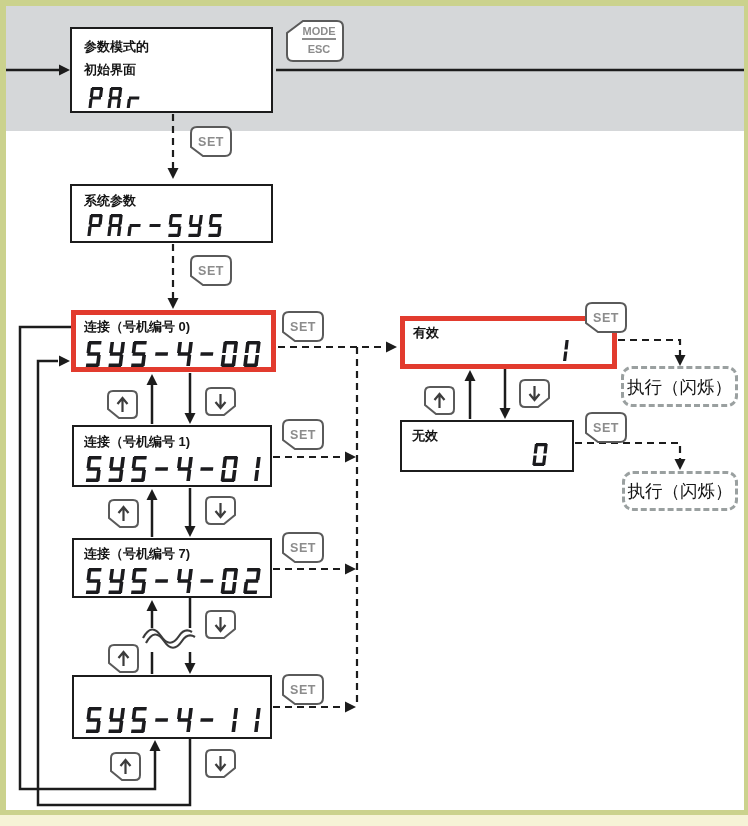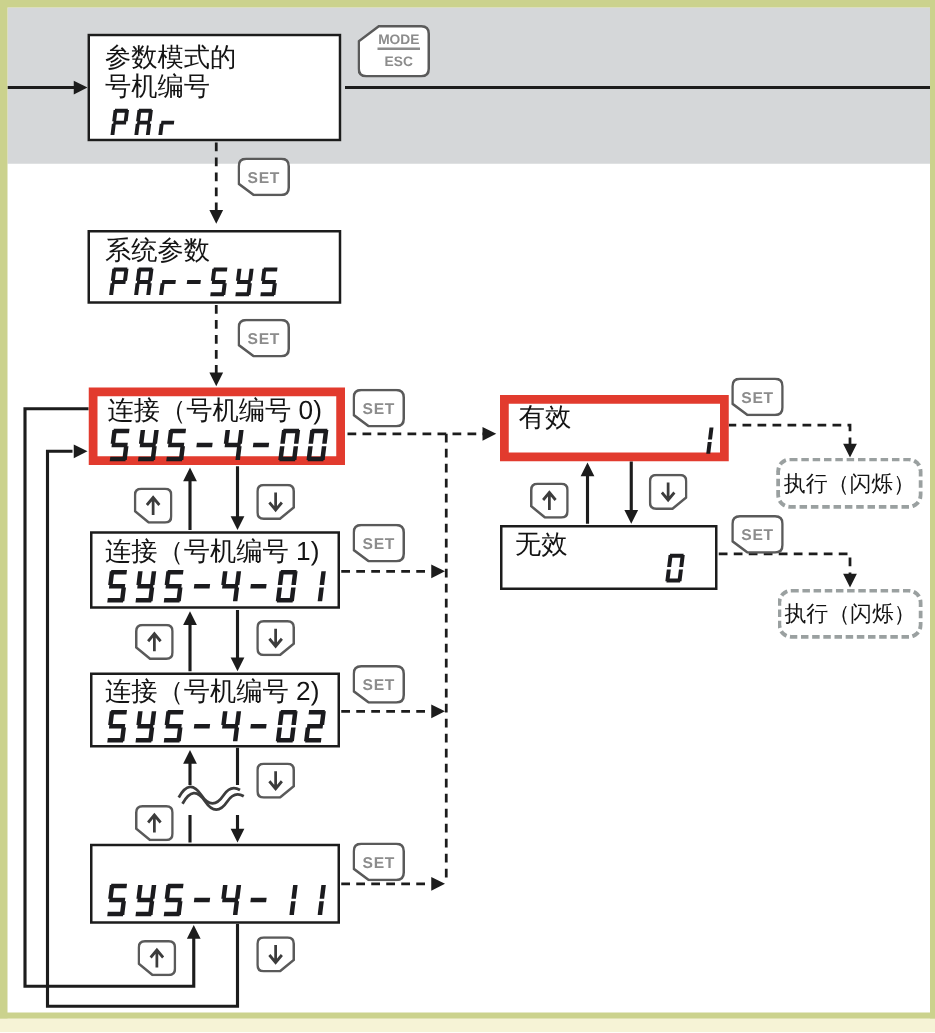--- a/index.html
+++ b/index.html
@@ -5,22 +5,22 @@
   html,body{margin:0;padding:0;background:#fff;}
   #stage{position:relative;width:748px;height:826px;background:#ffffff;overflow:hidden;
          font-family:"Liberation Sans","DejaVu Sans",sans-serif;}
   .abs{position:absolute;}
   
   .frame{background:#cbd28d;}
   .frame-pale{background:#f6f3d6;}
   .band{background:#d5d7d9;}
   
   .box{position:absolute;background:#fff;border:2.5px solid #1c1c1c;box-sizing:border-box;}
-  .box.red{border:7px solid #404040;}
-  .lbl{position:absolute;font-size:21px;line-height:23px;color:#141414;white-space:nowrap;}
+  .box.red{border:5px solid #404040;}
+  .lbl{position:absolute;font-size:13px;line-height:23px;color:#141414;white-space:nowrap;font-weight:bold;}
   .disp{position:absolute;}
   .exec{position:absolute;background:#fff;border:3px dashed #9aa0a0;border-radius:11px;
         box-sizing:border-box;display:flex;align-items:center;justify-content:center;
         font-size:17.5px;color:#141414;white-space:nowrap;}
   .key{position:absolute;}
   .key svg{display:block;}
   svg text{font-family:"Liberation Sans","DejaVu Sans",sans-serif;}
   .wires{position:absolute;left:0;top:0;}
 </style>
 </head>
@@ -79,21 +79,21 @@
     </g>
     <g>
       <rect x="140" y="628" width="60" height="24" fill="#ffffff"></rect>
       <path d="M143 638 c 6,-11 12,-11 18,-2 c 6,9 12,9 18,0 c 4,-6 8,-7 13,-4" stroke="#3c3c3c" stroke-width="2.2" fill="none"></path>
       <path d="M146 643 c 6,-11 12,-11 18,-2 c 6,9 12,9 18,0 c 4,-6 8,-7 13,-4" stroke="#3c3c3c" stroke-width="2.2" fill="none"></path>
     </g>
   </svg>
 
   <div class="box" style="left:70px;top:27px;width:203px;height:86px;">
     <div class="lbl" style="left:12px;top:6px;">参数模式的</div>
-    <div class="lbl" style="left:12px;top:29px;">号机编号</div>
+    <div class="lbl" style="left:12px;top:29px;">初始界面</div>
     <div class="disp" style="left:14px;top:57px;"><svg width="64" height="25">
           <g transform="translate(5.0,1) skewX(-7)">
             <rect x="1.0" y="0.0" width="10.3" height="3.1" fill="#1b1b1e"></rect>
             <rect x="9.2" y="1.0" width="3.1" height="9.0" fill="#1b1b1e"></rect>
             <rect x="0.0" y="12.0" width="3.1" height="9.0" fill="#1b1b1e"></rect>
             <rect x="0.0" y="1.0" width="3.1" height="9.0" fill="#1b1b1e"></rect>
             <rect x="1.0" y="9.5" width="10.3" height="3.1" fill="#1b1b1e"></rect>
           </g>
           <g transform="translate(24.1,1) skewX(-7)">
             <rect x="1.0" y="0.0" width="10.3" height="3.1" fill="#1b1b1e"></rect>
@@ -268,21 +268,21 @@
             <rect x="0.0" y="1.0" width="3.6" height="11.0" fill="#1b1b1e"></rect>
           </g>
           <g transform="translate(163.3,1) skewX(-7)">
             <rect x="10.9" y="1.0" width="3.6" height="11.0" fill="#1b1b1e"></rect>
             <rect x="10.9" y="14.0" width="3.6" height="11.0" fill="#1b1b1e"></rect>
           </g>
         </svg></div>
   </div>
 
   <div class="box" style="left:72px;top:538px;width:200px;height:60px;">
-    <div class="lbl" style="left:10px;top:2px;">连接（号机编号 2)</div>
+    <div class="lbl" style="left:10px;top:2px;">连接（号机编号 7)</div>
     <div class="disp" style="left:9px;top:27px;"><svg width="187" height="29">
           <g transform="translate(5.0,1) skewX(-7)">
             <rect x="1.0" y="0.0" width="12.6" height="3.6" fill="#1b1b1e"></rect>
             <rect x="10.9" y="14.0" width="3.6" height="11.0" fill="#1b1b1e"></rect>
             <rect x="1.0" y="22.4" width="12.6" height="3.6" fill="#1b1b1e"></rect>
             <rect x="0.0" y="1.0" width="3.6" height="11.0" fill="#1b1b1e"></rect>
             <rect x="1.0" y="11.2" width="12.6" height="3.6" fill="#1b1b1e"></rect>
           </g>
           <g transform="translate(27.6,1) skewX(-7)">
             <rect x="10.9" y="1.0" width="3.6" height="11.0" fill="#1b1b1e"></rect>
@@ -367,21 +367,21 @@
             <rect x="10.9" y="1.0" width="3.6" height="11.0" fill="#1b1b1e"></rect>
             <rect x="10.9" y="14.0" width="3.6" height="11.0" fill="#1b1b1e"></rect>
           </g>
           <g transform="translate(163.3,1) skewX(-7)">
             <rect x="10.9" y="1.0" width="3.6" height="11.0" fill="#1b1b1e"></rect>
             <rect x="10.9" y="14.0" width="3.6" height="11.0" fill="#1b1b1e"></rect>
           </g>
         </svg></div>
   </div>
 
-  <div class="box red" style="left: 400px; top: 316px; width: 183px; height: 53px; border-color: rgb(226, 59, 46);">
+  <div class="box red" style="left: 400px; top: 316px; width: 217px; height: 53px; border-color: rgb(226, 59, 46);">
     <div class="lbl" style="left:8px;top:0px;">有效</div>
     <div class="disp" style="left:146px;top:17px;"><svg width="27" height="26">
           <g transform="translate(5.0,1) skewX(-7)">
             <rect x="9.7" y="1.0" width="3.2" height="9.5" fill="#1b1b1e"></rect>
             <rect x="9.7" y="12.5" width="3.2" height="9.5" fill="#1b1b1e"></rect>
           </g>
         </svg></div>
   </div>
 
   <div class="box" style="left:400px;top:420px;width:174px;height:52px;padding-left:19px;">

